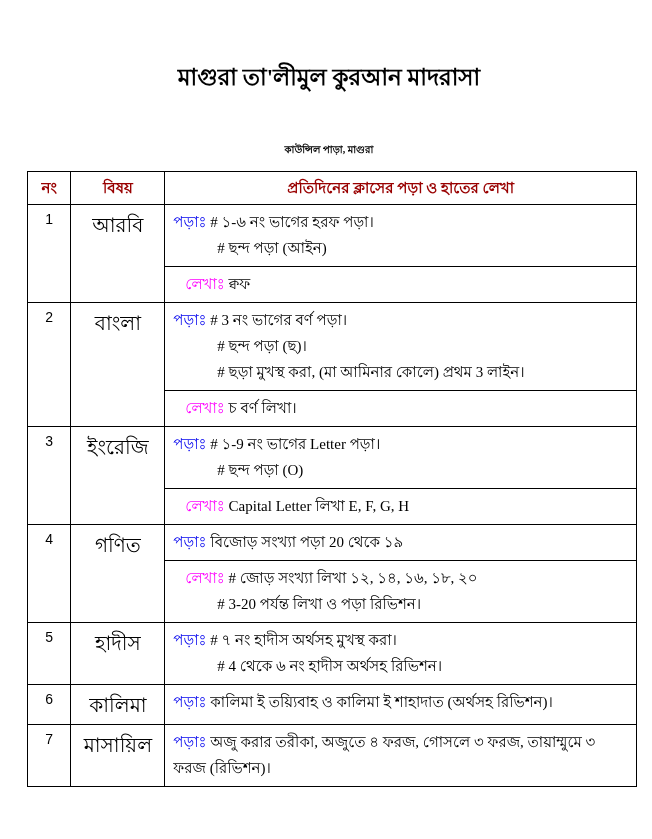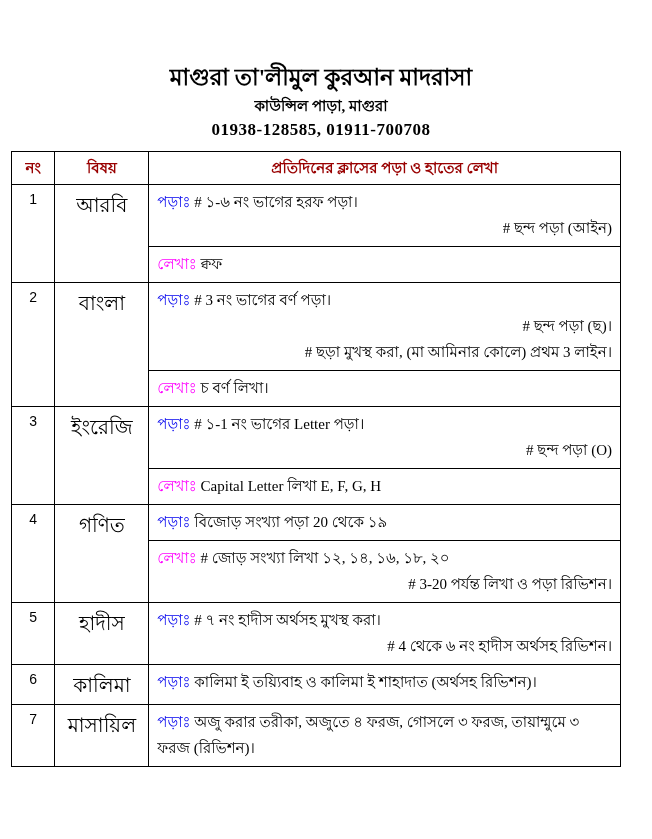--- a/index.html
+++ b/index.html
@@ -11,32 +11,33 @@
     width: 652px;
     height: 839px;
     font-family: "Liberation Serif", "DejaVu Serif", serif;
     color: #000000;
     overflow: hidden;
   }
   .page {
     box-sizing: border-box;
     width: 652px;
     height: 839px;
-    padding: 62px 21px 0 11px;
+    padding: 62px 21px 0 27px;
   }
   .doc-header { text-align: center; }
   .title {
     font-size: 23px;
     font-weight: bold;
     line-height: 32px;
   }
   .subtitle {
-    font-size: 15px;
+    font-size: 10px;
     font-weight: bold;
     line-height: 24px;
+    margin-top: 44px;
   }
   .phone {
     font-size: 17px;
     font-weight: bold;
     line-height: 24px;
     letter-spacing: 0.5px;
     font-family: "Liberation Serif", "DejaVu Serif", serif;
   }
   .classline {
     font-size: 19px;
@@ -86,34 +87,33 @@
     font-weight: normal;
     padding-top: 5px;
   }
   td.content {
     padding: 4px 8px 5px 8px;
     font-size: 15px;
     line-height: 26px;
     vertical-align: top;
   }
   .line { white-space: normal; }
-  .line.indent { margin-left: 44px; text-align: right; }
+  .line.indent { margin-left: 44px; }
   .label { font-weight: normal; }
   .label.pora  { color: var(--pora-blue); }
-  .label.lekha { color: var(--lekha-magenta); }
+  .label.lekha { color: var(--lekha-magenta); margin-left: 12px; }
 </style>
 </head>
 <body>
 
 <div class="page">
 
   <div class="doc-header">
     <div class="title">মাগুরা তা'লীমুল কুরআন মাদরাসা</div>
     <div class="subtitle">কাউন্সিল পাড়া, মাগুরা</div>
-    <div class="phone">01938-128585, 01911-700708</div>
   </div>
 
   <table class="lesson-table">
     <thead>
       <tr>
         <th class="col-num">নং</th>
         <th class="col-subj">বিষয়</th>
         <th class="col-main">প্রতিদিনের ক্লাসের পড়া ও হাতের লেখা</th>
       </tr>
     </thead>
@@ -142,21 +142,21 @@
         </tr>
         <tr>
           <td class="content lekha">
             <div class="line first"><span class="label lekha">লেখাঃ </span><span>চ বর্ণ লিখা।</span></div>
           </td>
         </tr>
         <tr>
           <td class="num" rowspan="2">3</td>
           <td class="subject" rowspan="2">ইংরেজি</td>
           <td class="content pora">
-            <div class="line first"><span class="label pora">পড়াঃ </span><span># ১-1 নং ভাগের Letter পড়া।</span></div>
+            <div class="line first"><span class="label pora">পড়াঃ </span><span># ১-9 নং ভাগের Letter পড়া।</span></div>
             <div class="line indent"># ছন্দ পড়া (O)</div>
           </td>
         </tr>
         <tr>
           <td class="content lekha">
             <div class="line first"><span class="label lekha">লেখাঃ </span><span>Capital Letter লিখা E, F, G, H</span></div>
           </td>
         </tr>
         <tr>
           <td class="num" rowspan="2">4</td>

